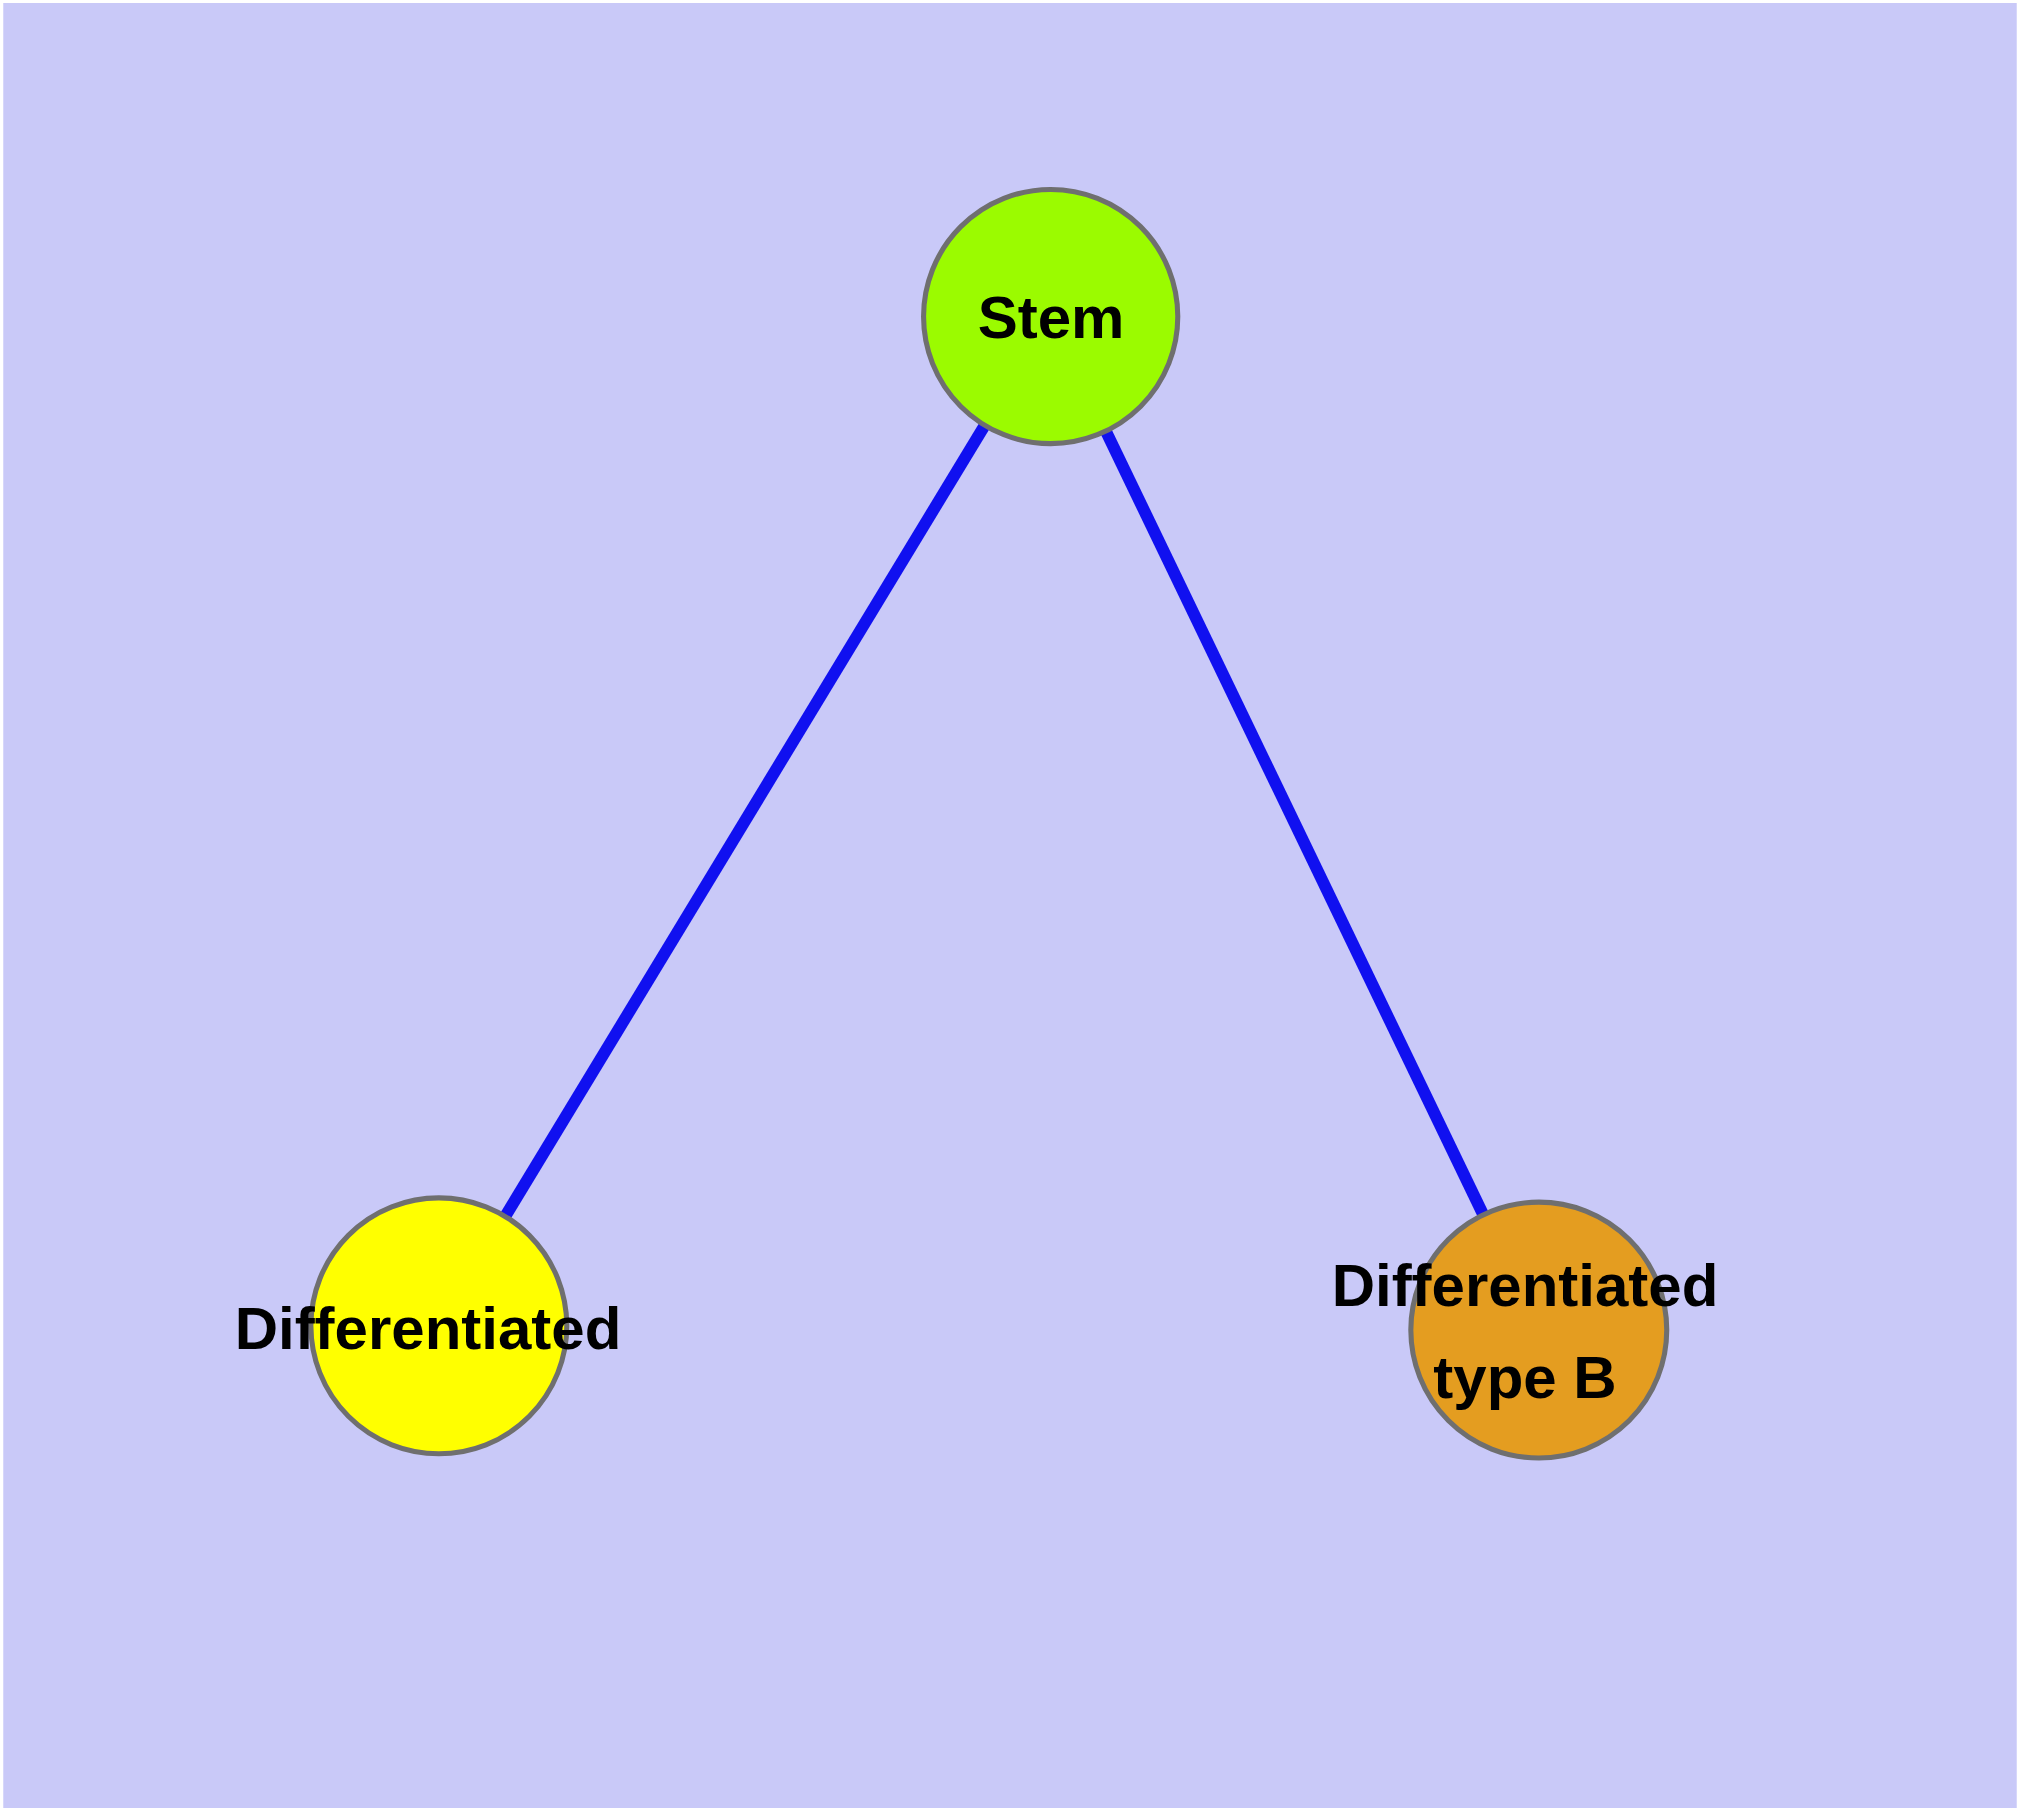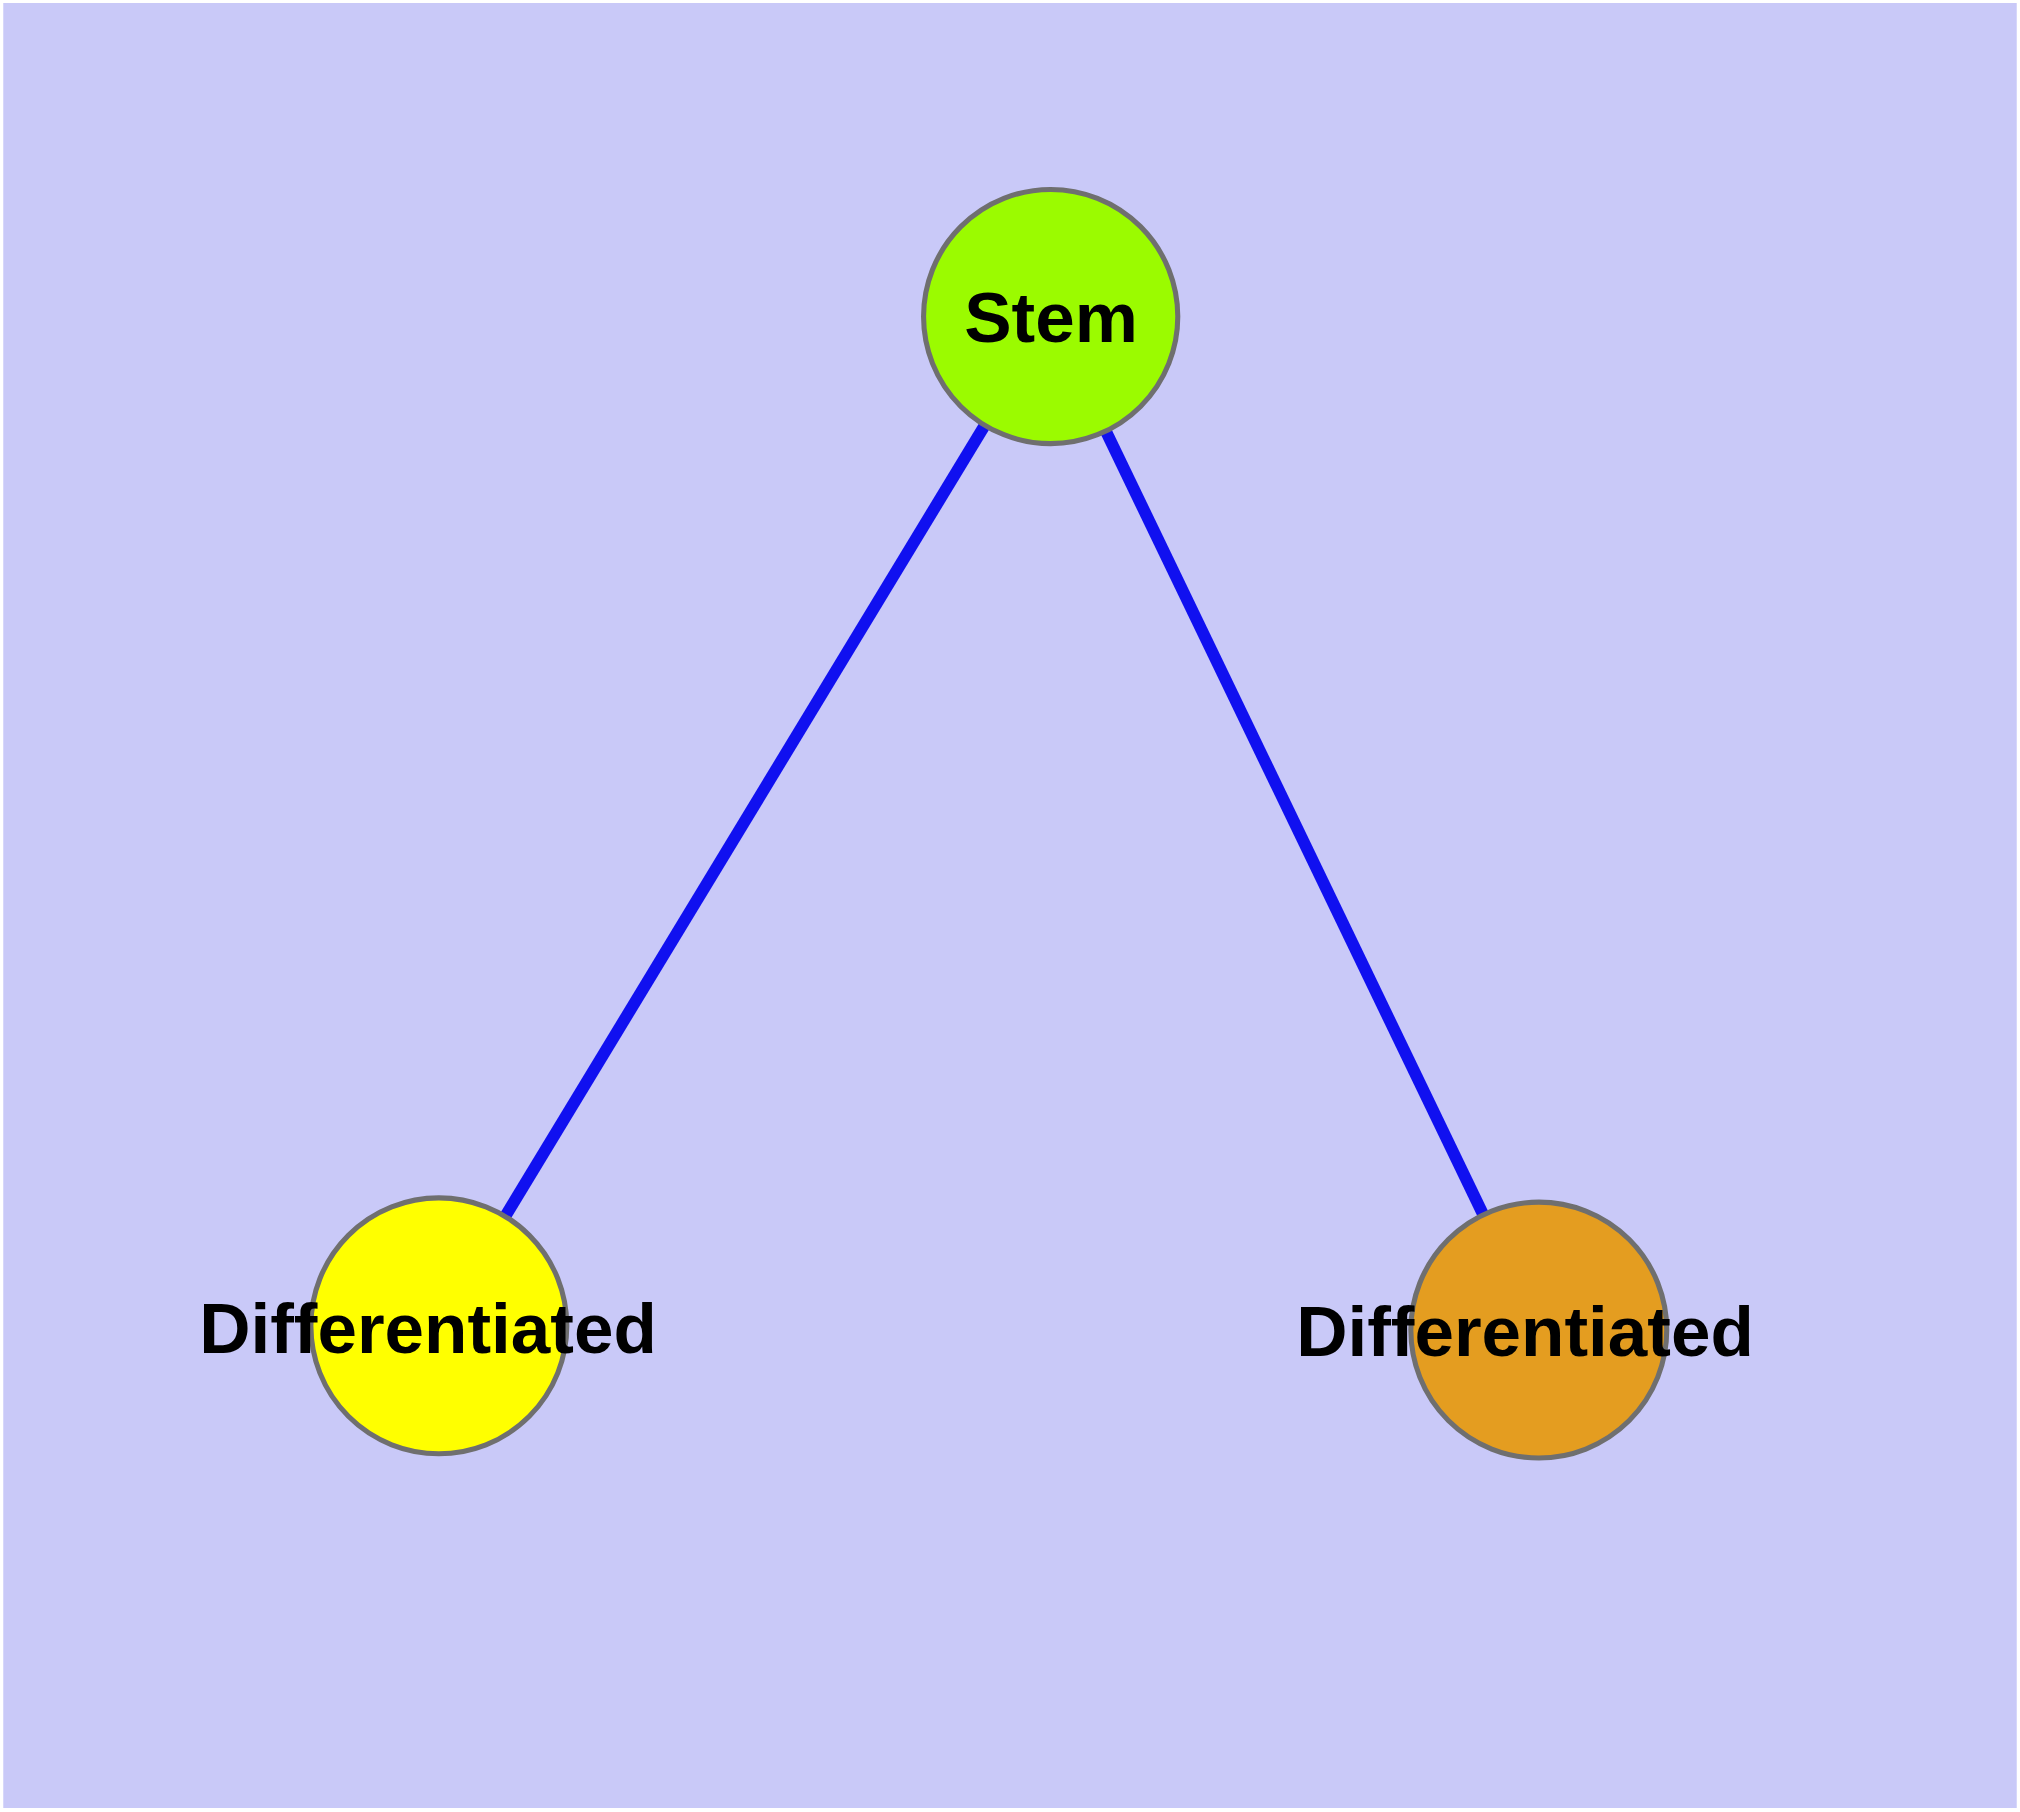--- a/index.html
+++ b/index.html
@@ -20,21 +20,21 @@
     position: absolute;
     top: 0;
     left: 0;
     display: block;
   }
   .node-label {
     position: absolute;
     transform: translate(-50%, -50%);
     color: #000000;
     font-weight: bold;
-    font-size: 71px;
+    font-size: 60px;
     line-height: 92px;
     text-align: center;
     white-space: nowrap;
     pointer-events: none;
   }
 </style>
 </head>
 <body>
 
 <div class="canvas">
@@ -52,16 +52,17 @@
   </svg>
 
   <div class="node-label" style="left:1048px; top:315px;">Stem</div>
 
   <div class="node-label" style="left:425px; top:1326px;">
     <span style="display:block">Differentiated</span>
   </div>
 
   <div class="node-label" style="left:1522px; top:1329px;">
     <span style="display:block">Differentiated</span>
+    <span style="display:block">type B</span>
   </div>
 
 </div>
 
 
 </body></html>

